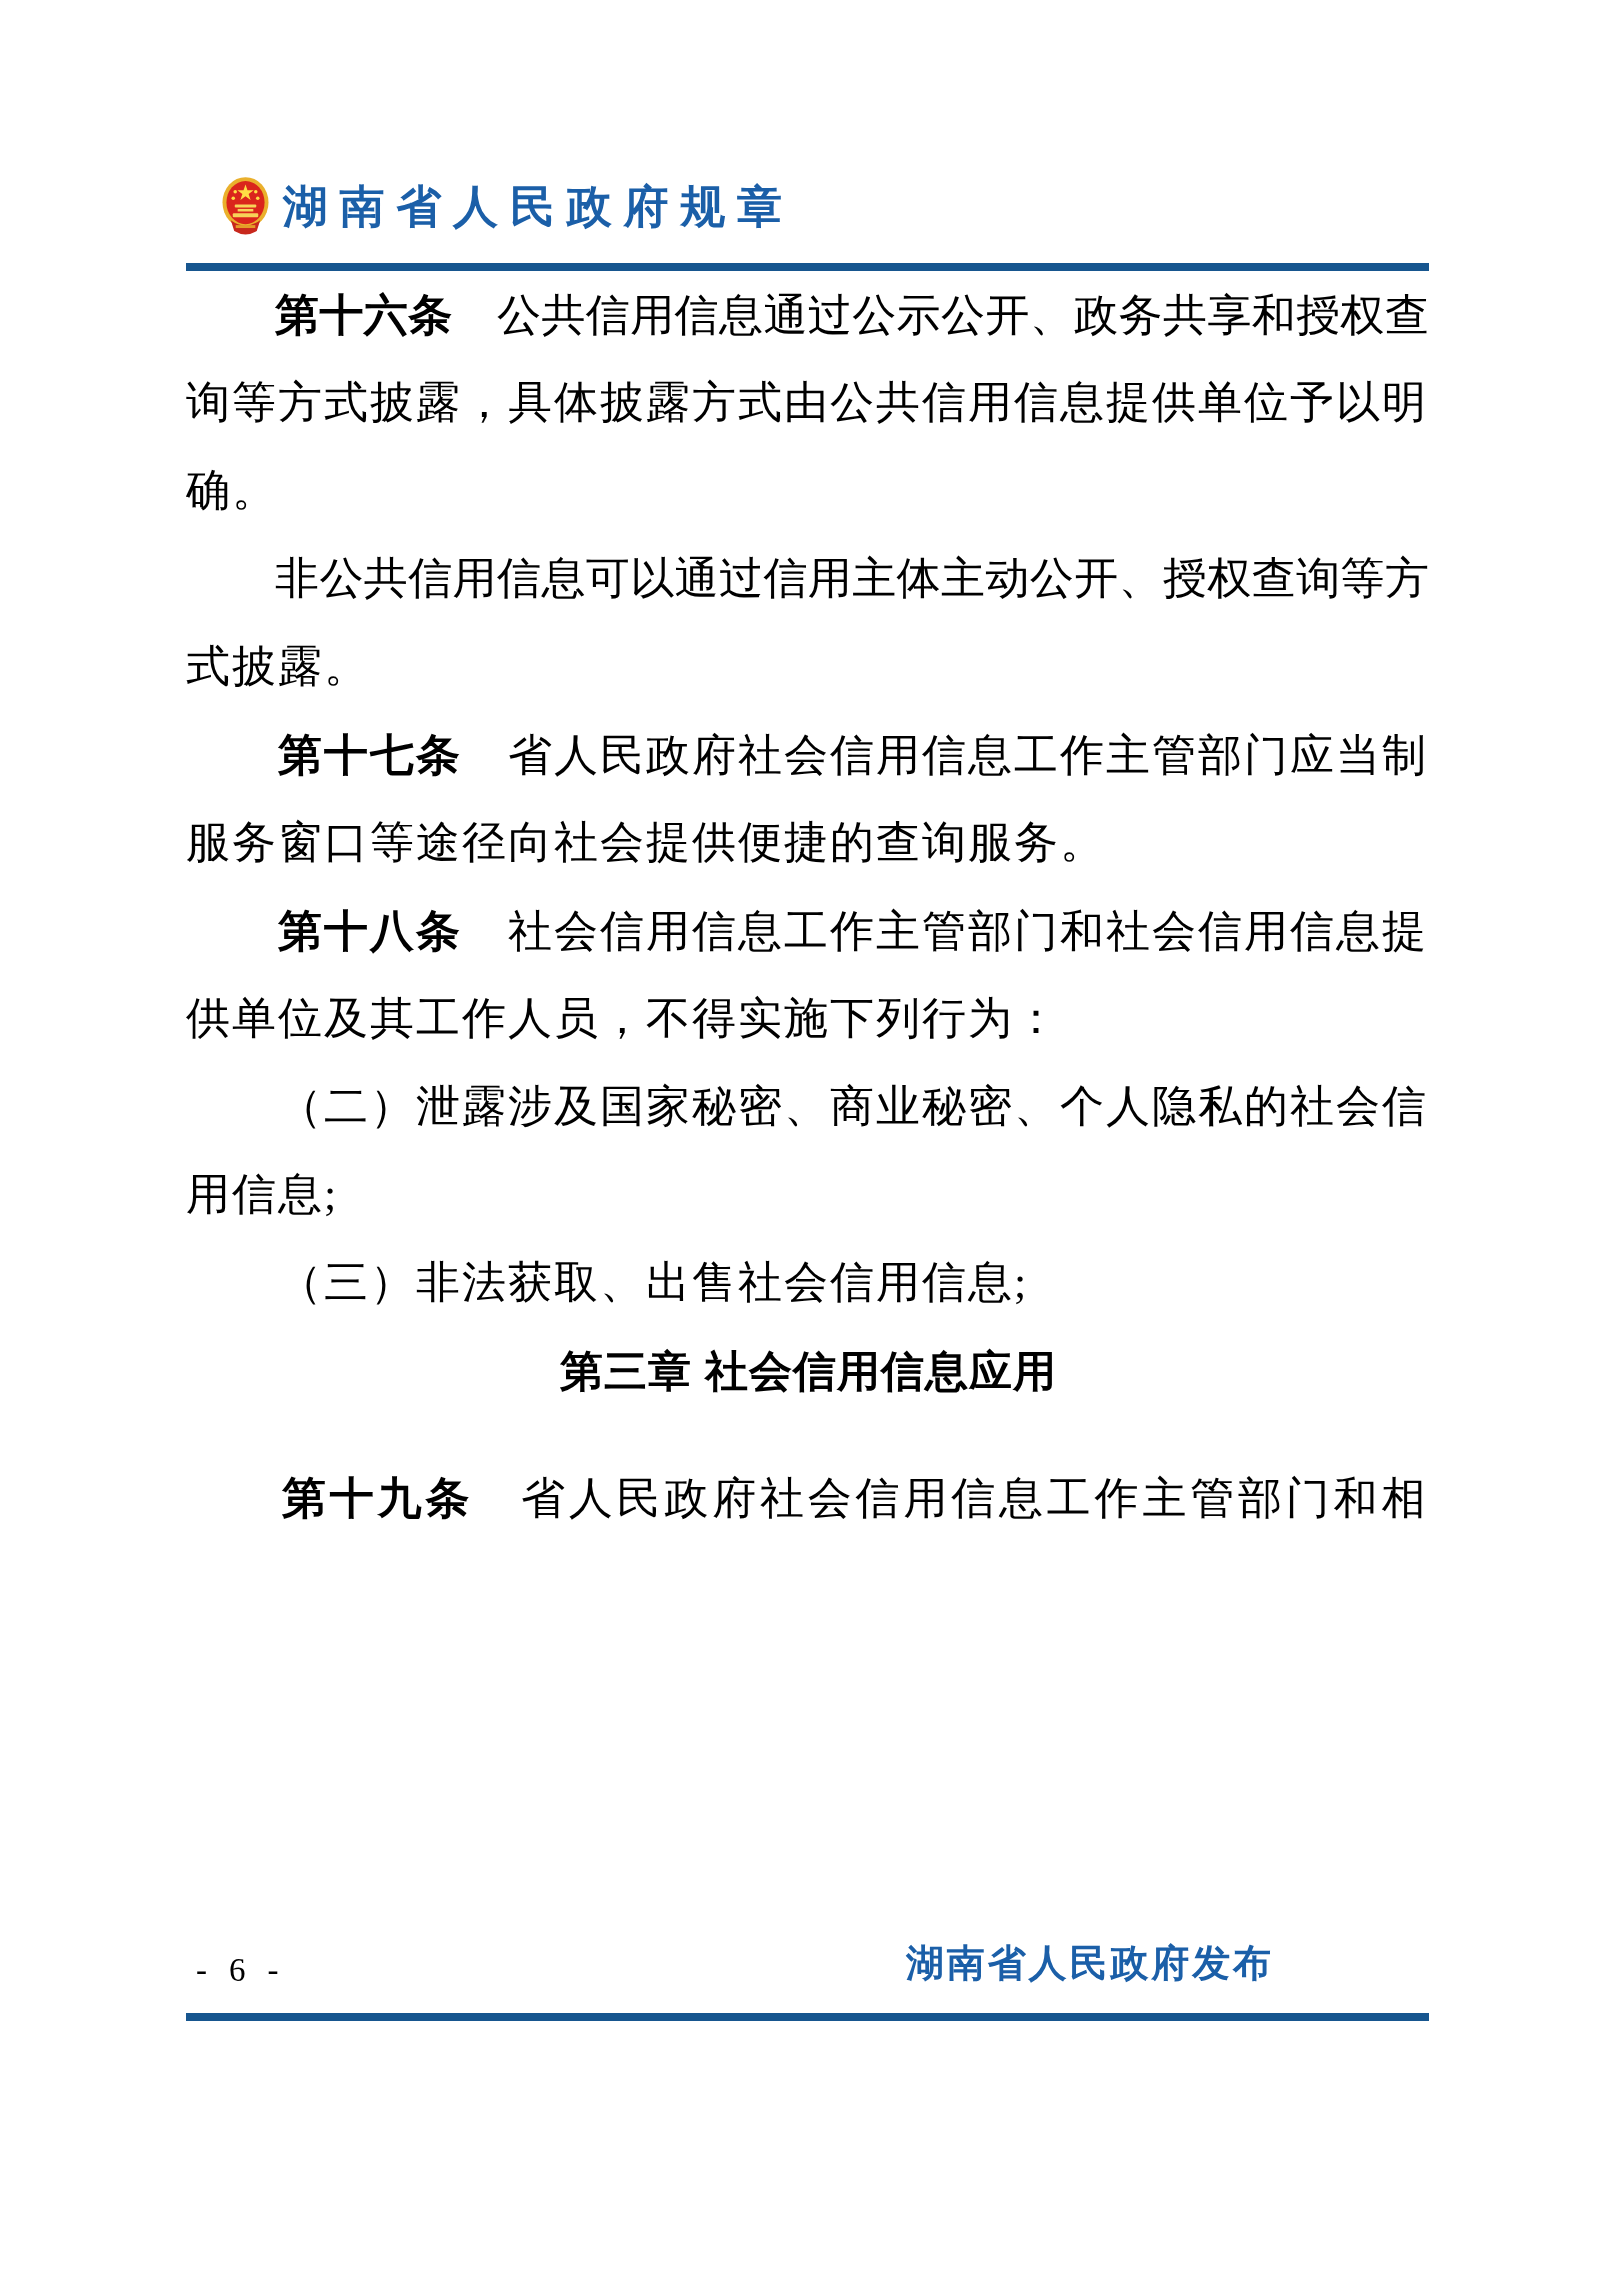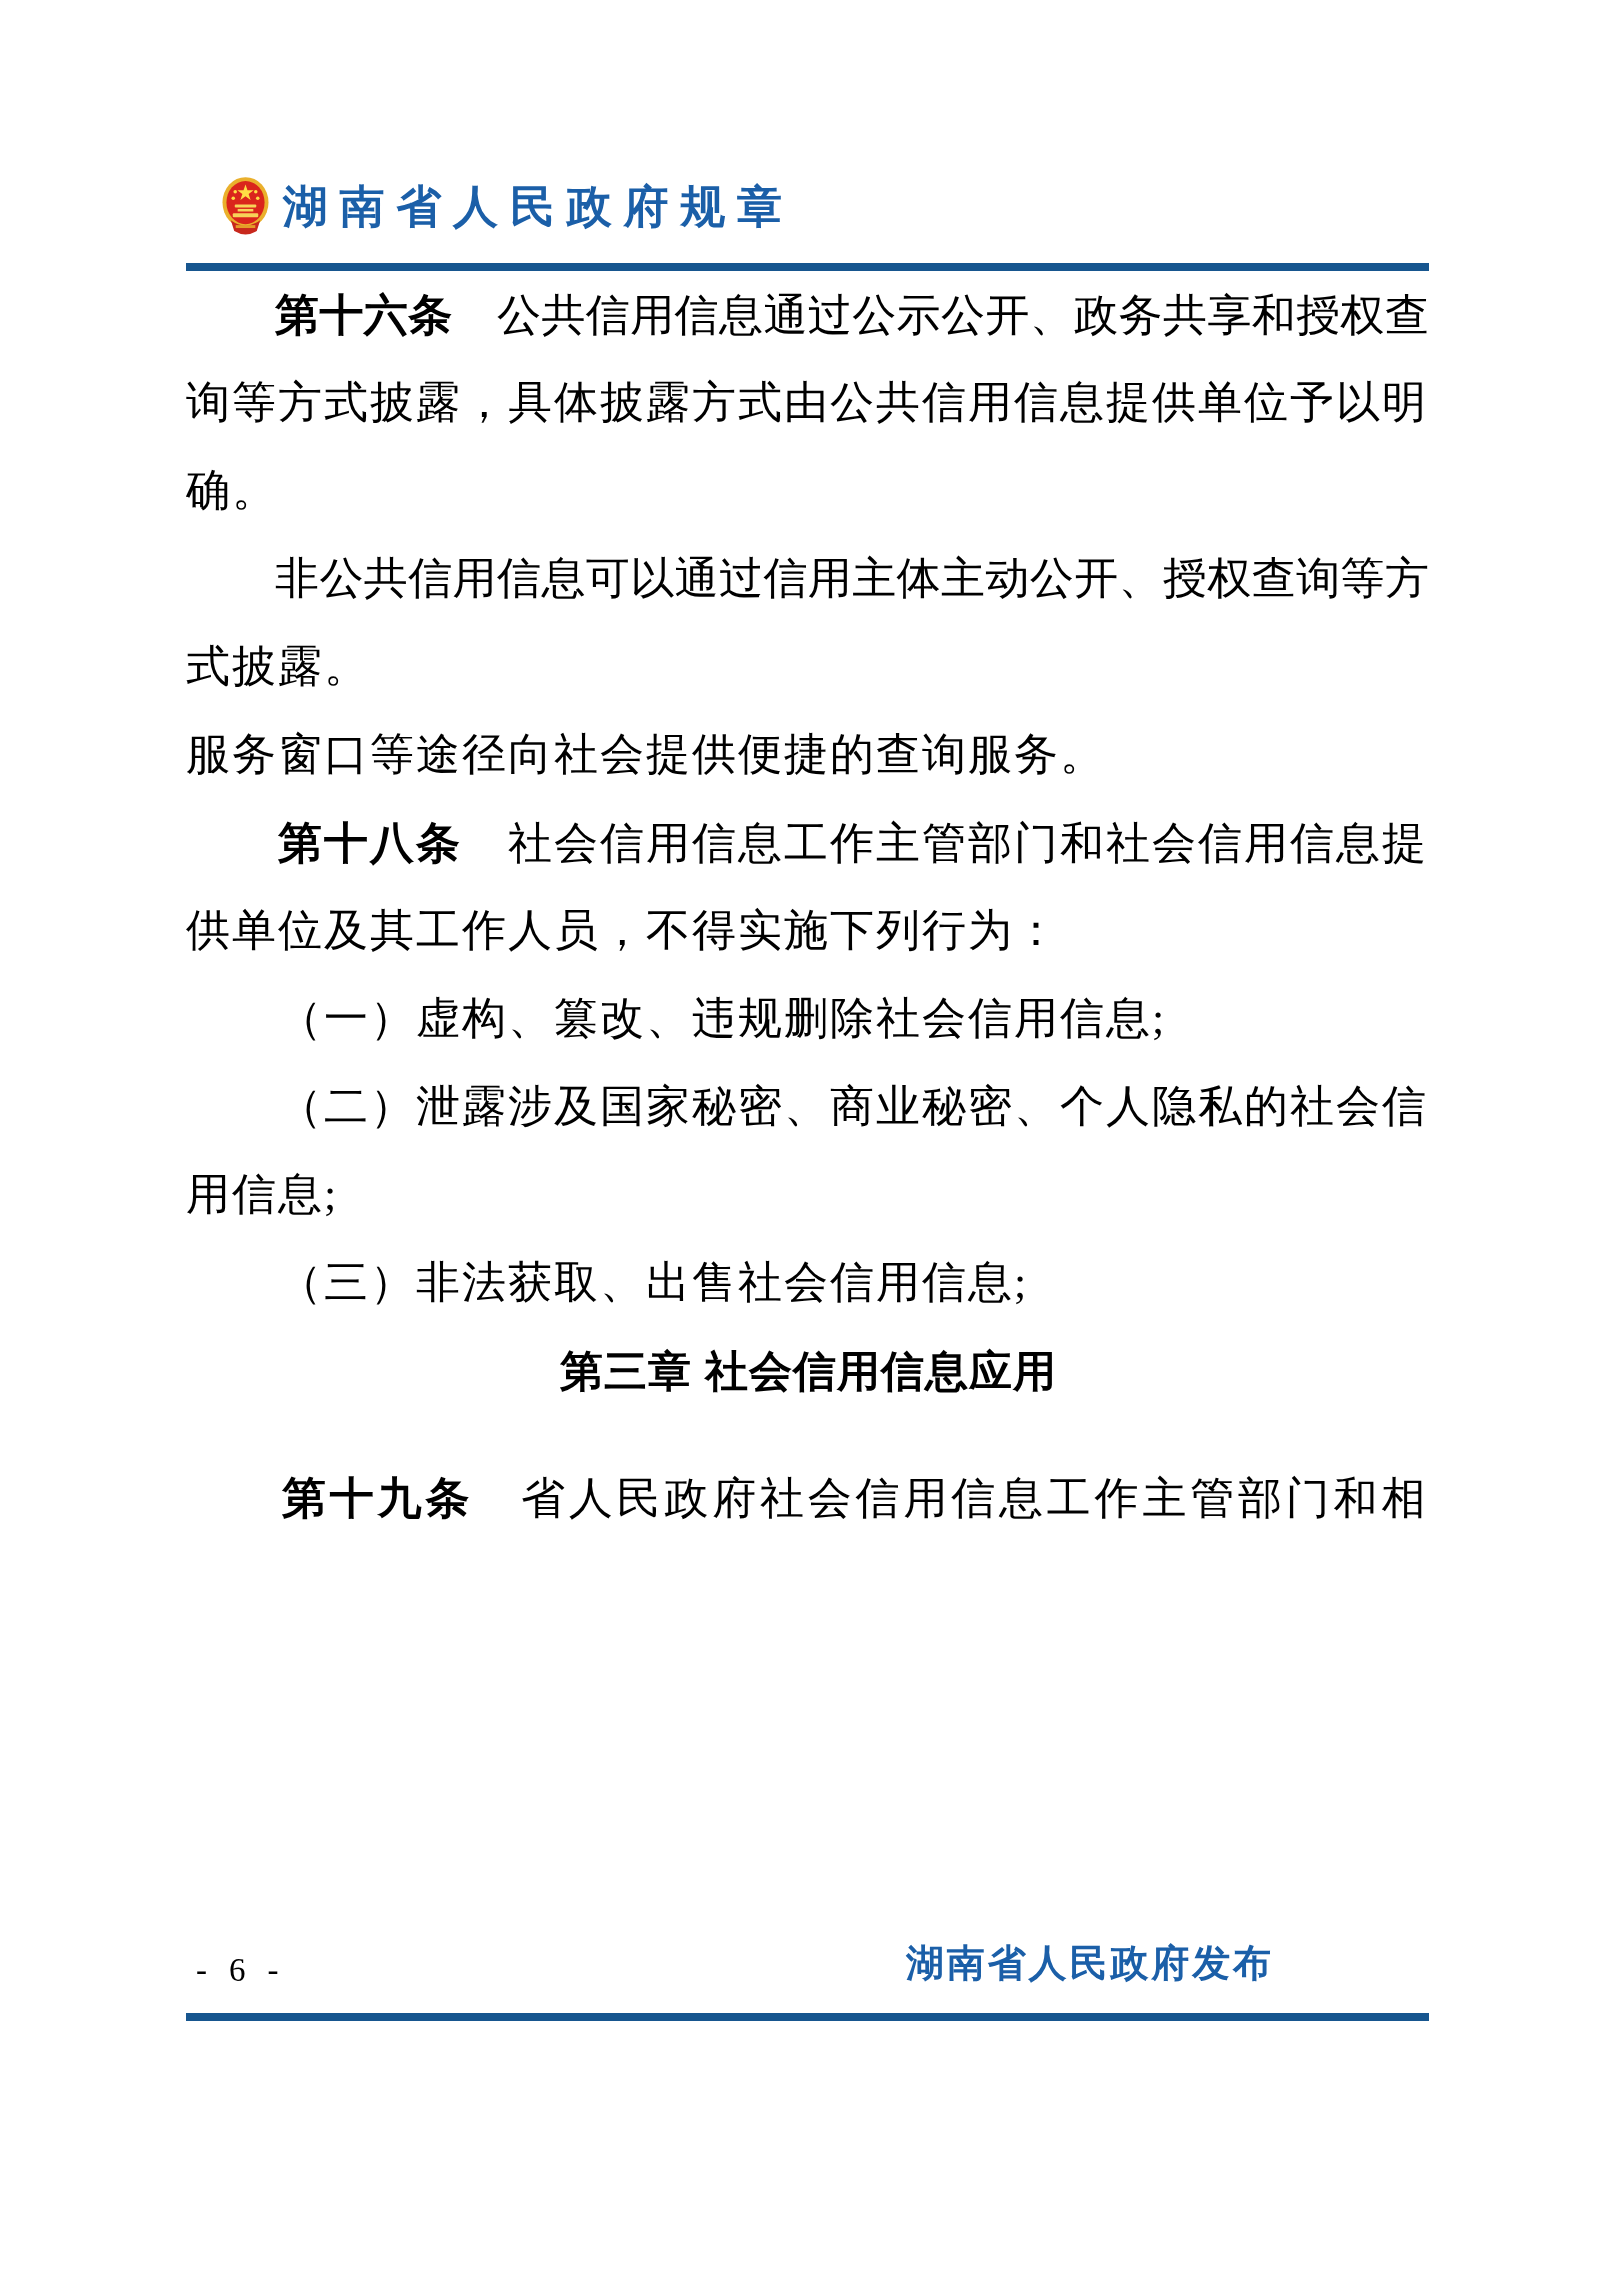--- a/index.html
+++ b/index.html
@@ -57,24 +57,24 @@
 
   <div class="rule rule-top"></div>
 
   <div class="body-block">
     <div>
         <div class="line" style="letter-spacing: 0.4px; padding-left: 89px;"><span class="seg-bold">第十六条</span><span>　公共信用信息通过公示公开、政务共享和授权查</span></div>
         <div class="line" style="letter-spacing: 2px; padding-left: 0px;"><span>询等方式披露，具体披露方式由公共信用信息提供单位予以明</span></div>
         <div class="line" style="letter-spacing: 2px; padding-left: 0px;"><span>确。</span></div>
         <div class="line" style="letter-spacing: 0.4px; padding-left: 89px;"><span>非公共信用信息可以通过信用主体主动公开、授权查询等方</span></div>
         <div class="line" style="letter-spacing: 2px; padding-left: 0px;"><span>式披露。</span></div>
+        <div class="line" style="letter-spacing: 2px; padding-left: 92px;"><span class="seg-bold">第十七条</span><span>　省人民政府社会信用信息工作主管部门应当制</span></div>
         <div class="line" style="letter-spacing: 2px; padding-left: 0px;"><span>服务窗口等途径向社会提供便捷的查询服务。</span></div>
         <div class="line" style="letter-spacing: 2px; padding-left: 92px;"><span class="seg-bold">第十八条</span><span>　社会信用信息工作主管部门和社会信用信息提</span></div>
         <div class="line" style="letter-spacing: 2px; padding-left: 0px;"><span>供单位及其工作人员，不得实施下列行为：</span></div>
-        <div class="line" style="letter-spacing: 2px; padding-left: 92px;"><span>（一）虚构、篡改、违规删除社会信用信息;</span></div>
         <div class="line" style="letter-spacing: 2px; padding-left: 92px;"><span>（二）泄露涉及国家秘密、商业秘密、个人隐私的社会信</span></div>
         <div class="line" style="letter-spacing: 2px; padding-left: 0px;"><span>用信息;</span></div>
         <div class="line" style="letter-spacing: 2px; padding-left: 92px;"><span>（三）非法获取、出售社会信用信息;</span></div>
       </div>
     <div class="chapter-heading">第三章 社会信用信息应用</div>
     <div class="block2">
         <div class="line" style="letter-spacing: 3.8px; padding-left: 96px;"><span class="seg-bold">第十九条</span><span>　省人民政府社会信用信息工作主管部门和相</span></div>
       </div>
   </div>
 

